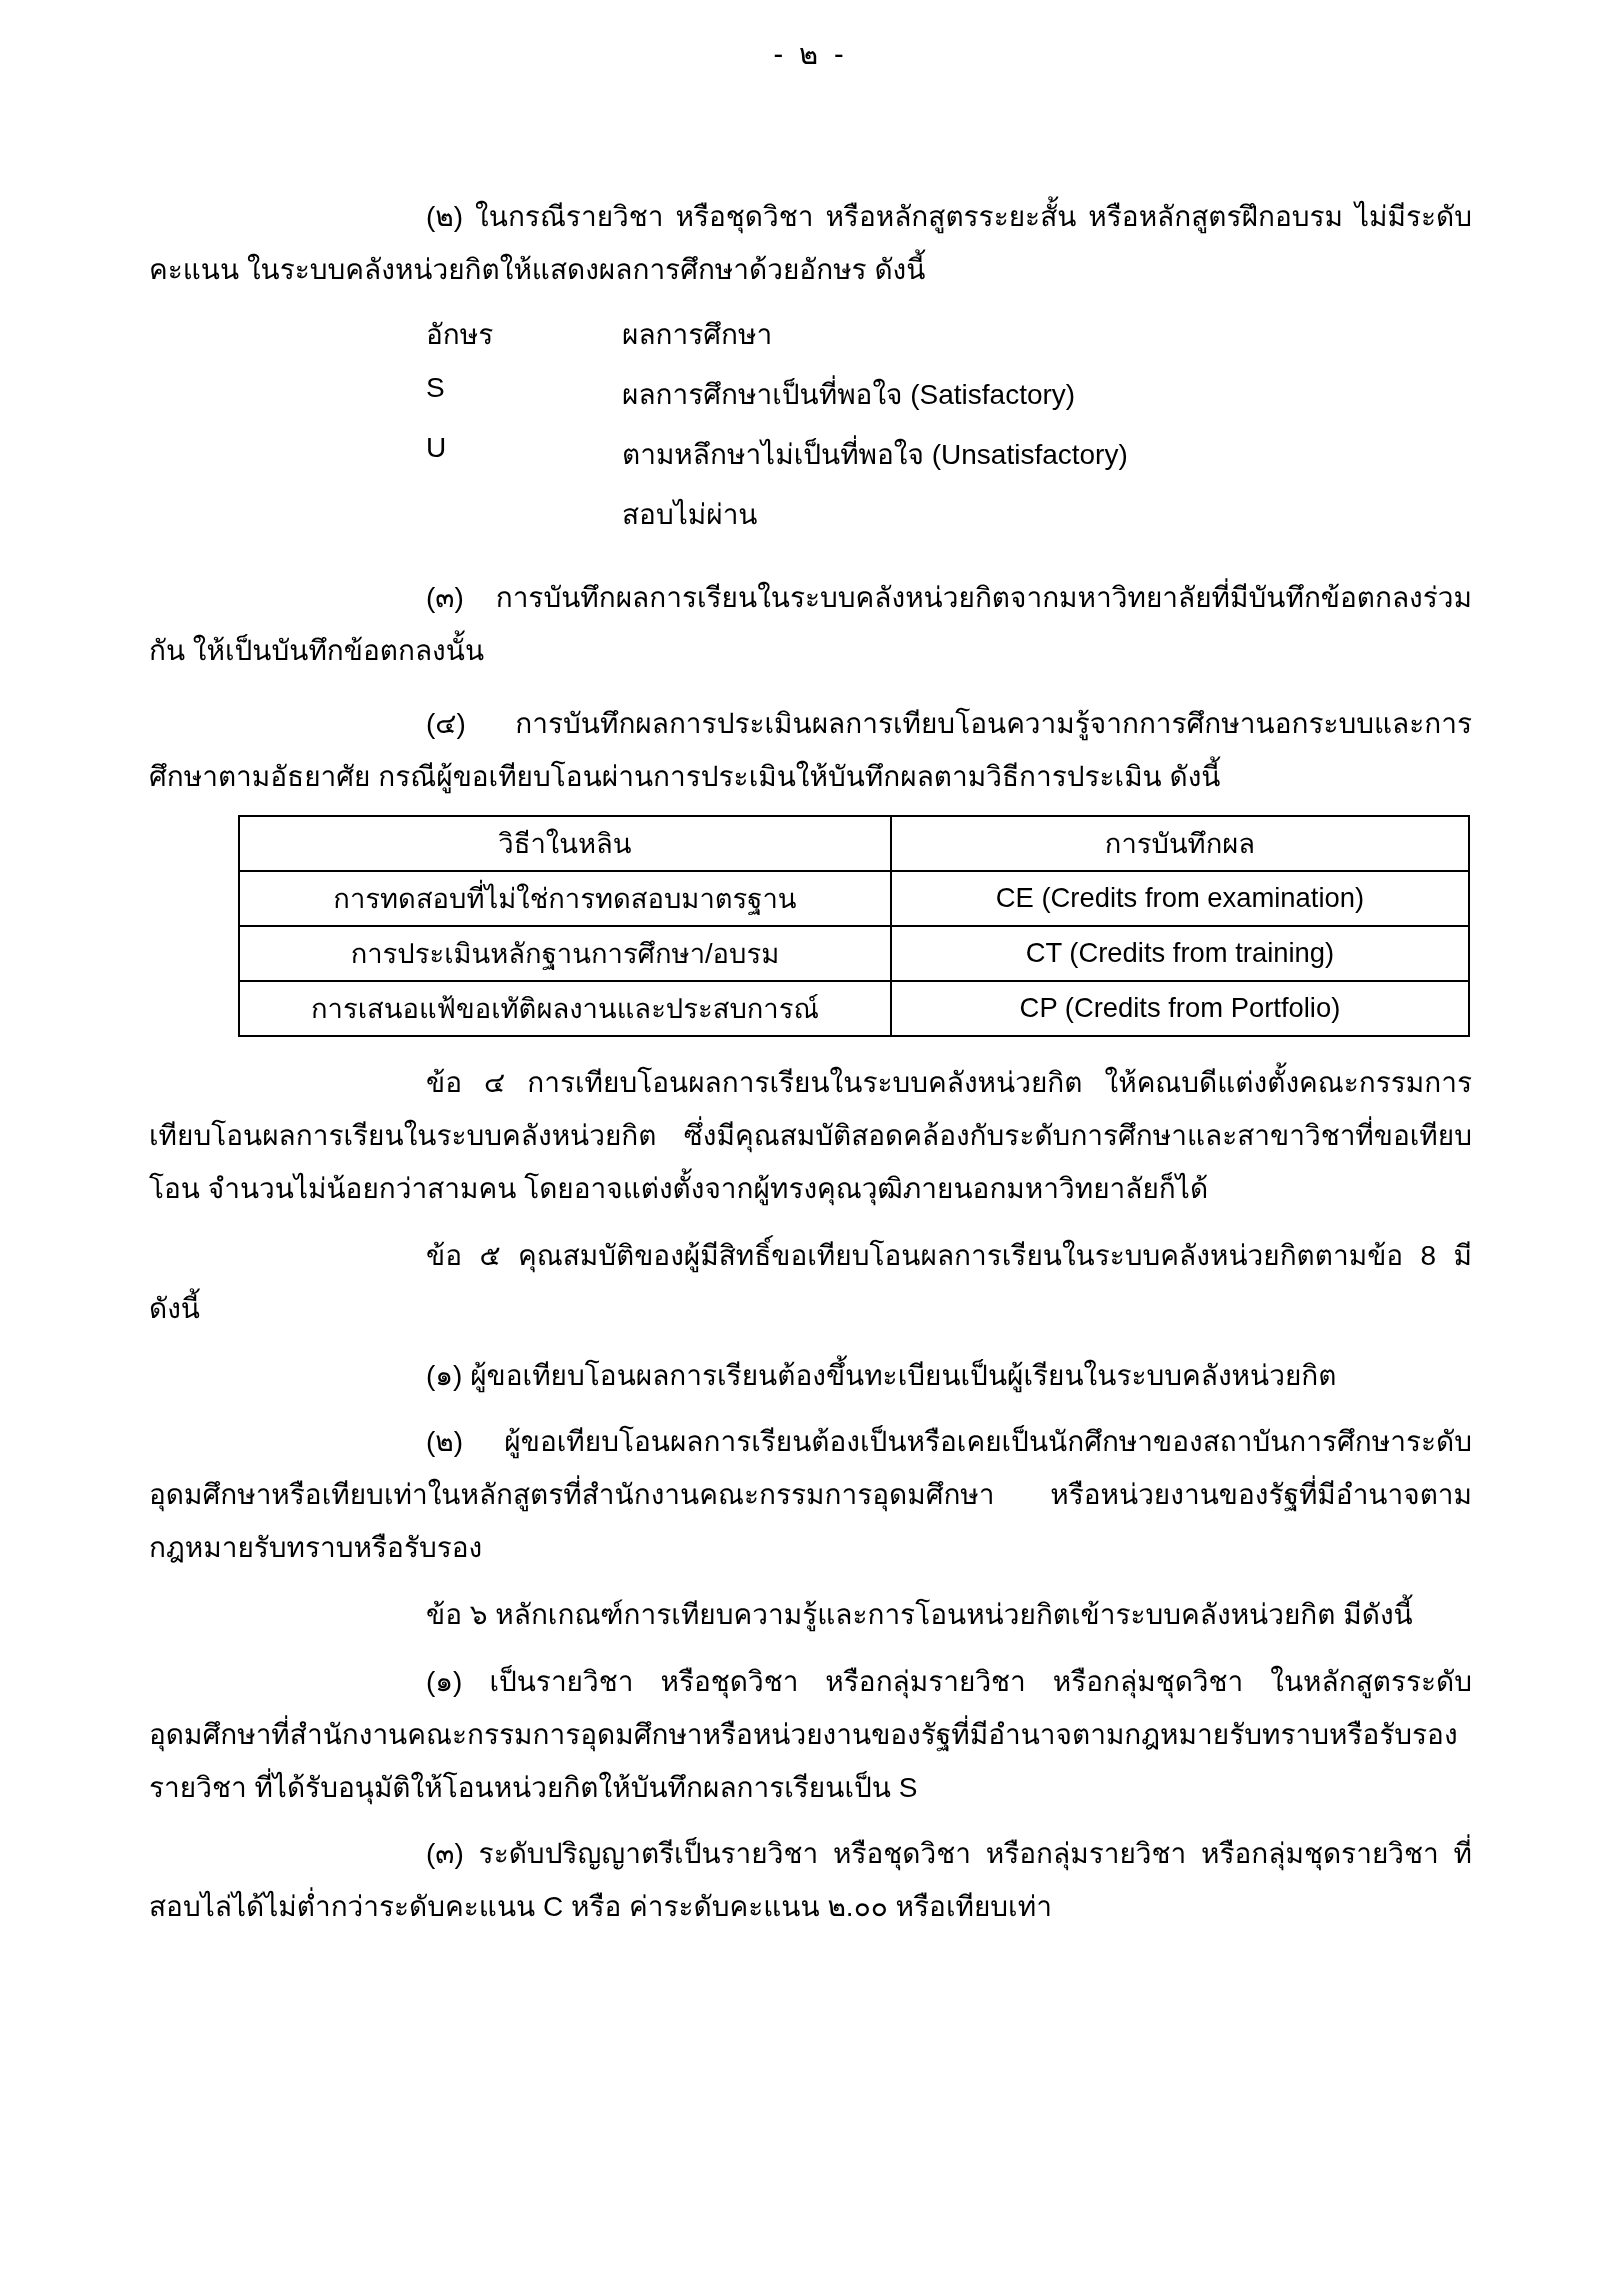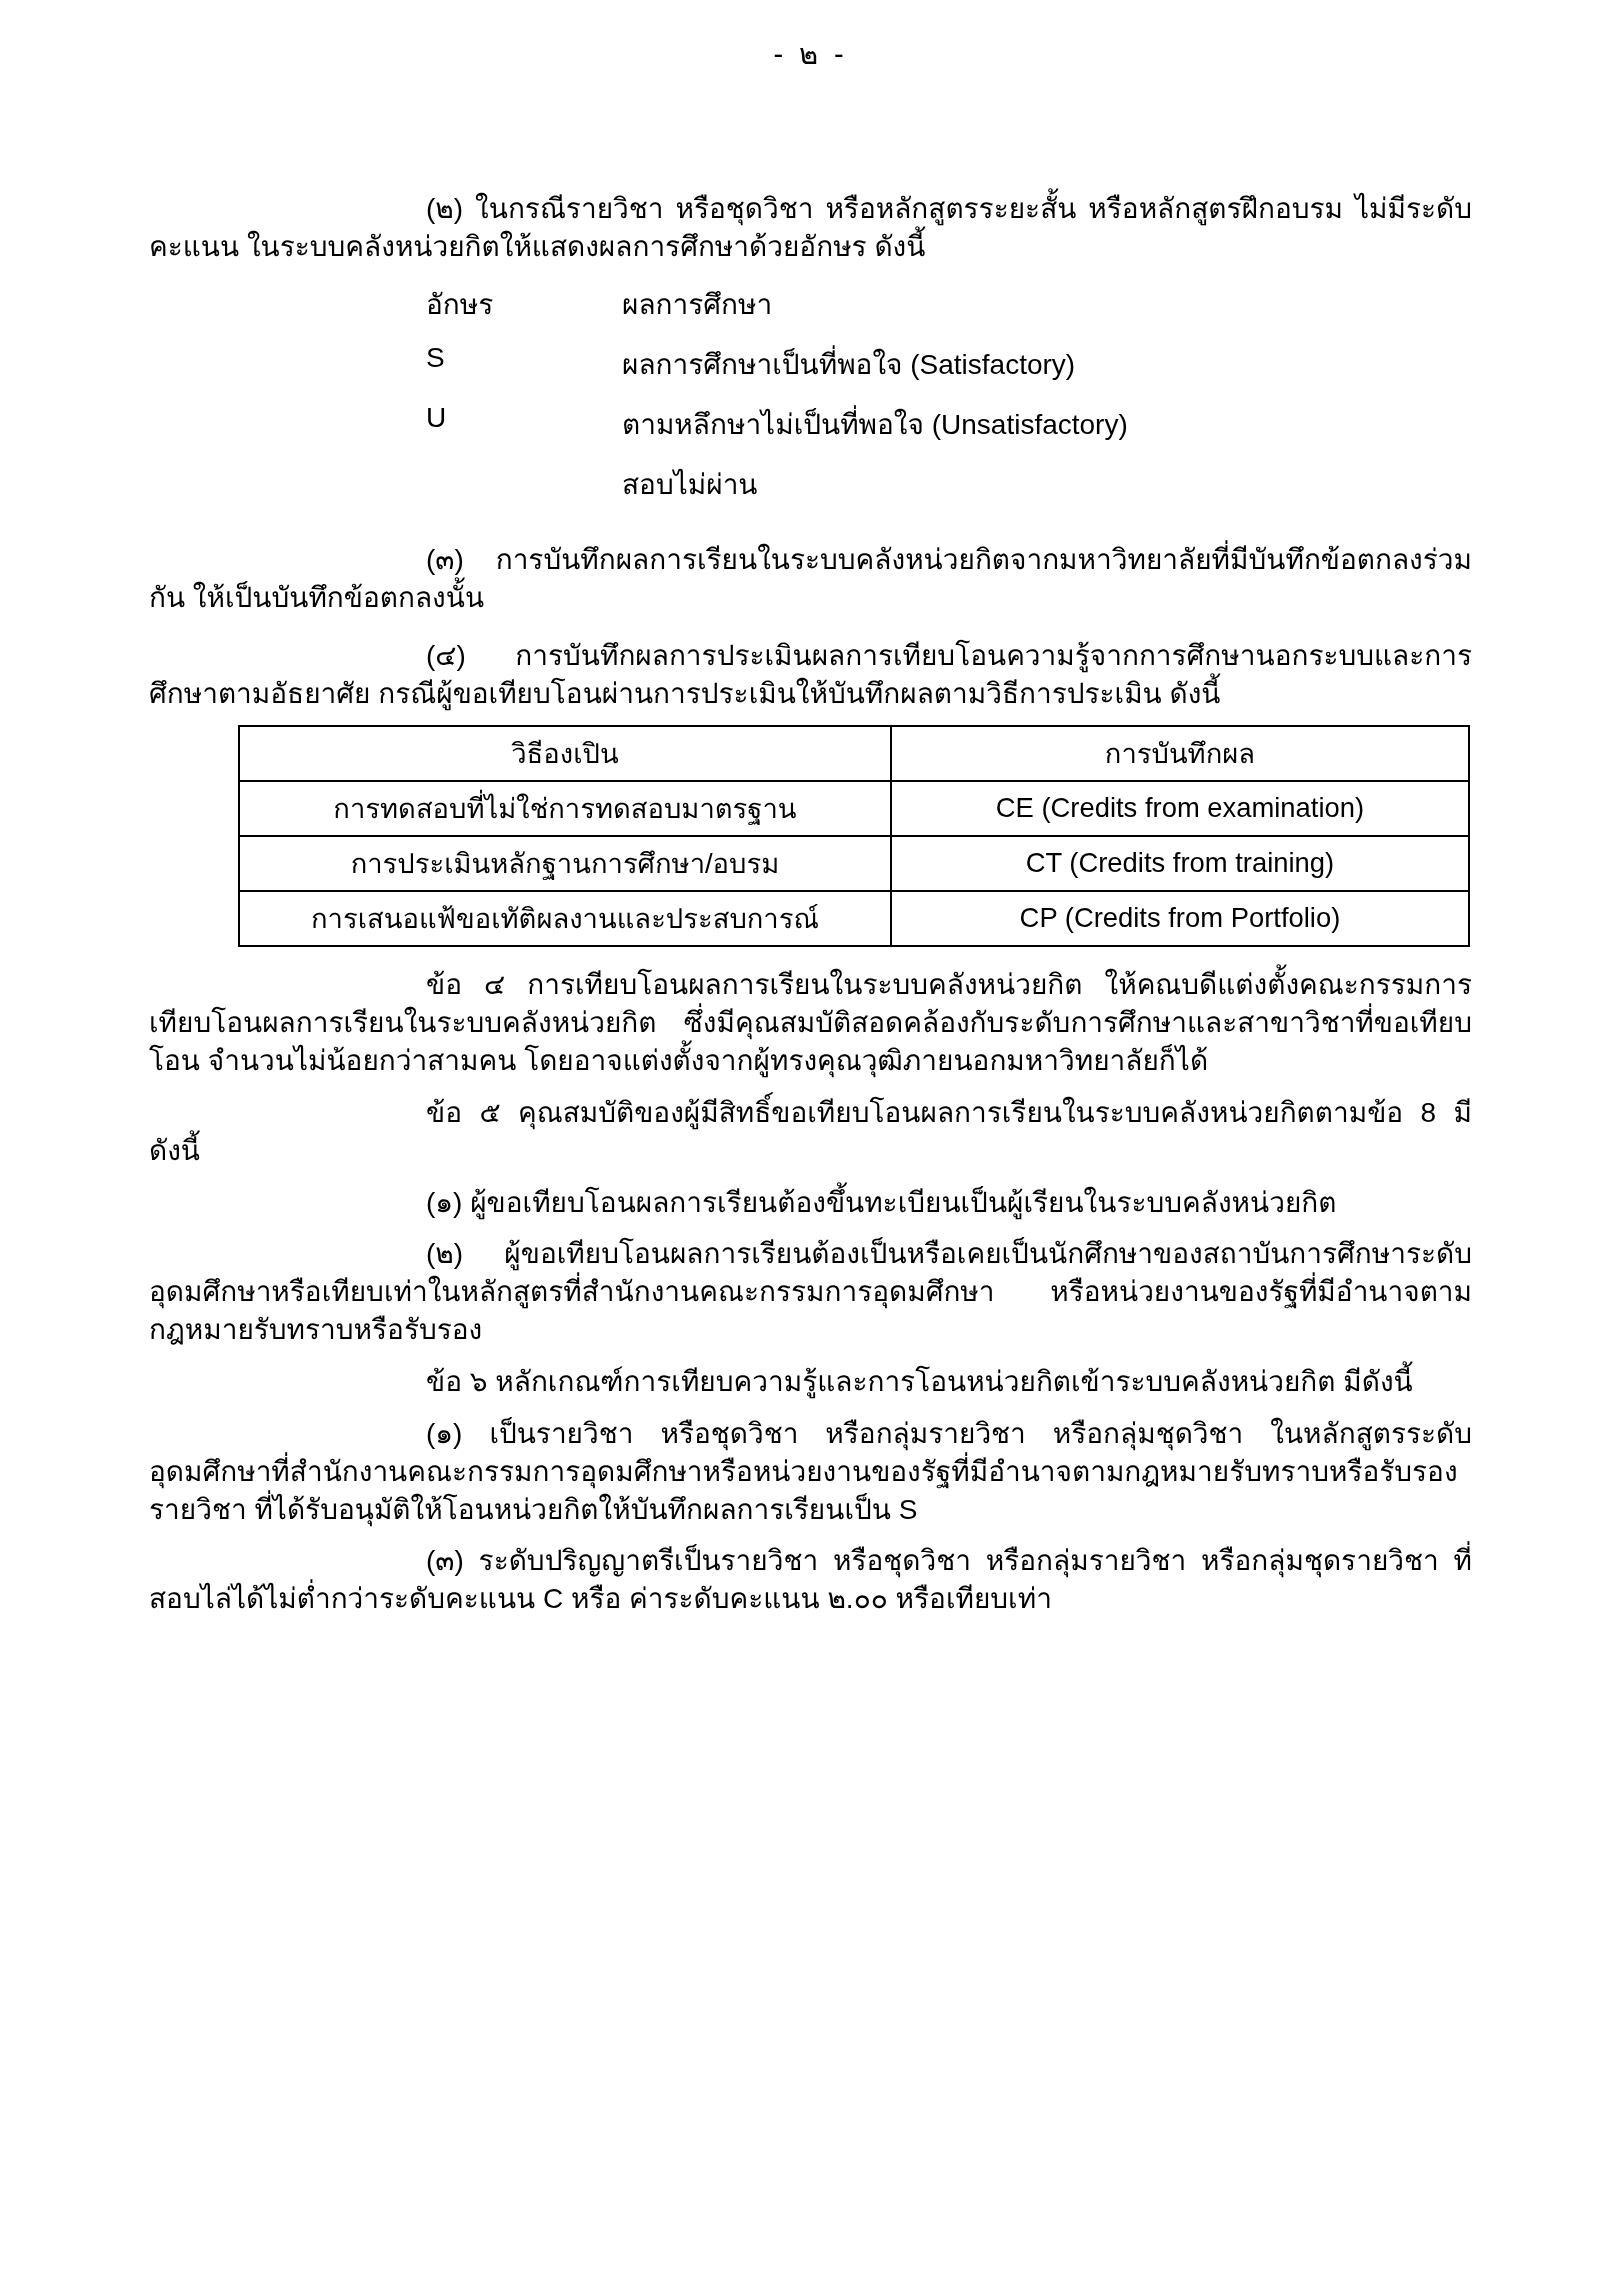--- a/index.html
+++ b/index.html
@@ -15,21 +15,21 @@
     overflow: hidden;
   }
   .page-number {
     text-align: center;
     font-size: 29px;
     line-height: 39px;
     letter-spacing: 3.9px;
   }
   .para {
     font-size: 28px;
-    line-height: 38px;
+    line-height: 53px;
     text-indent: 277px;
     margin: 0;
     text-align: justify;
   }
   .mt-first   { margin-top: 116px; }
   .mt-block   { margin-top: 19.6px; }
   .mt-para    { margin-top: 13.7px; }
   .grade-list {
     margin-top: 15.7px;
     padding-left: 277px;
@@ -86,21 +86,21 @@
   <p class="para mt-block">(๓) การบันทึกผลการเรียนในระบบคลังหน่วยกิตจากมหาวิทยาลัยที่มีบันทึกข้อตกลงร่วมกัน ให้เป็นบันทึกข้อตกลงนั้น</p>
   <p class="para mt-block">(๔) การบันทึกผลการประเมินผลการเทียบโอนความรู้จากการศึกษานอกระบบและการศึกษาตามอัธยาศัย กรณีผู้ขอเทียบโอนผ่านการประเมินให้บันทึกผลตามวิธีการประเมิน ดังนี้</p>
 
   <table class="assess-table">
     <colgroup>
       <col style="width:53%">
       <col style="width:47%">
     </colgroup>
     <thead>
       <tr>
-        <th>วิธีองเปิน</th>
+        <th>วิธีาในหลิน</th>
         <th>การบันทึกผล</th>
       </tr>
     </thead>
     <tbody>
       <tr>
         <td>การทดสอบที่ไม่ใช่การทดสอบมาตรฐาน</td>
         <td>CE (Credits from examination)</td>
       </tr>
       <tr>
         <td>การประเมินหลักฐานการศึกษา/อบรม</td>

